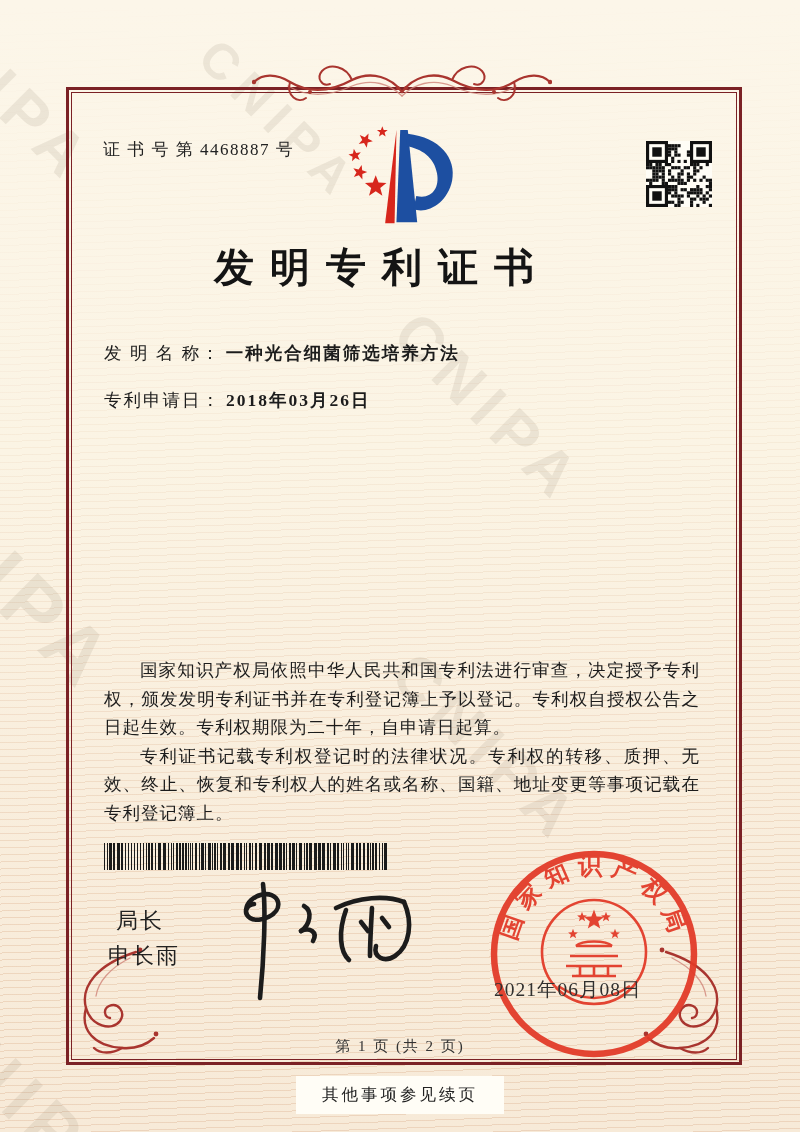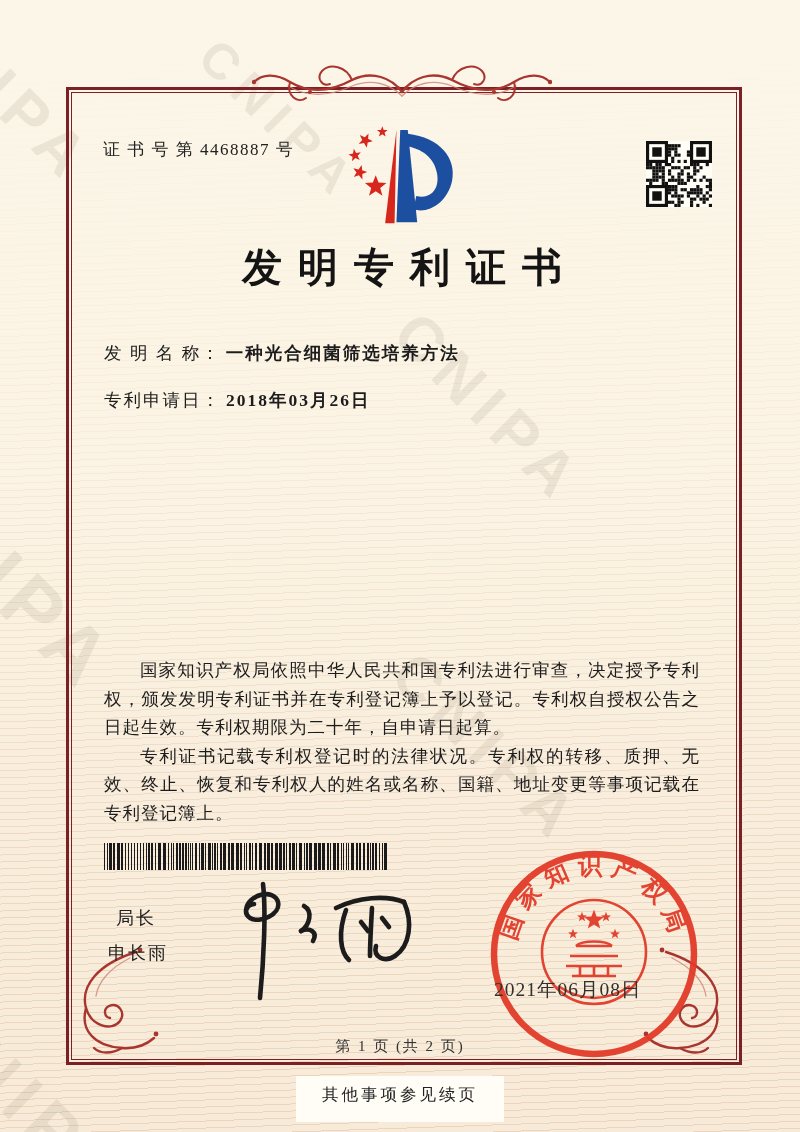--- a/index.html
+++ b/index.html
@@ -15,40 +15,40 @@
     font-weight:bold;font-size:62px;letter-spacing:10px;color:rgba(148,136,112,.15);
     transform:rotate(45deg);transform-origin:left top;pointer-events:none;white-space:nowrap;}
   .frame{position:absolute;left:66px;top:87px;width:670px;height:972px;z-index:2;
     border:3px solid #7b2125;}
   .frame::after{content:"";position:absolute;inset:2px;border:1px solid #7b2125;}
   .orn{position:absolute;z-index:2;}
   .certno{position:absolute;left:103px;top:138px;z-index:3;font-size:17px;letter-spacing:1.5px;color:#222;white-space:pre;}
   .logo{position:absolute;left:338px;top:124px;z-index:3;}
   .qr{position:absolute;left:646px;top:141px;z-index:3;}
   .title{position:absolute;left:0;top:240px;width:748px;z-index:3;margin:0;text-align:center;
-    font-size:40px;font-weight:bold;letter-spacing:16px;text-indent:16px;color:#141414;padding-left:28px;}
+    font-size:40px;font-weight:bold;letter-spacing:16px;text-indent:16px;color:#141414;}
   .fields{position:absolute;left:104px;top:342px;width:600px;z-index:3;font-size:17.5px;letter-spacing:2px;}
   .frow{margin-bottom:24px;line-height:23px;}
   .fl,.fv{white-space:pre;}
   .fv{margin-left:5px;font-weight:bold;}
   .g2{margin-left:16px;}
   .paras{position:absolute;left:104px;top:656px;width:596px;z-index:3;font-size:17.5px;
     line-height:28.5px;letter-spacing:1px;text-align:justify;}
   .paras p{margin:0;text-indent:2.05em;}
   .barcode{position:absolute;left:104px;top:843px;z-index:3;}
   .signer{position:absolute;z-index:3;font-family:"Liberation Sans","DejaVu Sans",sans-serif;
-    font-size:18px;letter-spacing:2px;color:#222;}
+    font-size:22px;letter-spacing:2px;color:#222;}
   .role{left:116px;top:906px;}
   .name{left:108px;top:941px;}
   .sig{position:absolute;left:206px;top:880px;z-index:3;}
   .seal{position:absolute;left:478px;top:850px;z-index:4;opacity:.94;}
   .pageno{position:absolute;left:0;top:1037px;width:800px;z-index:3;text-align:center;
     font-size:15px;letter-spacing:2px;color:#333;}
   .note{position:absolute;left:50%;transform:translateX(-50%);top:1076px;z-index:3;
-    background:#fffdf6;padding:8px 26px 16px;font-size:16.5px;letter-spacing:3px;color:#222;white-space:nowrap;}
+    background:#fffdf6;padding:8px 26px 8px;font-size:16.5px;letter-spacing:3px;color:#222;white-space:nowrap;}
 </style>
 </head>
 <body>
 
 <div class="page">
 
   <div class="wm" style="left:-60px;top:-22px;">CNIPA</div>
   <div class="wm" style="left:228px;top:28px;font-size:50px;">CNIPA</div>
   <div class="wm" style="left:430px;top:298px;">CNIPA</div>
   <div class="wm" style="left:-72px;top:438px;font-size:80px;">CNIPA</div>

